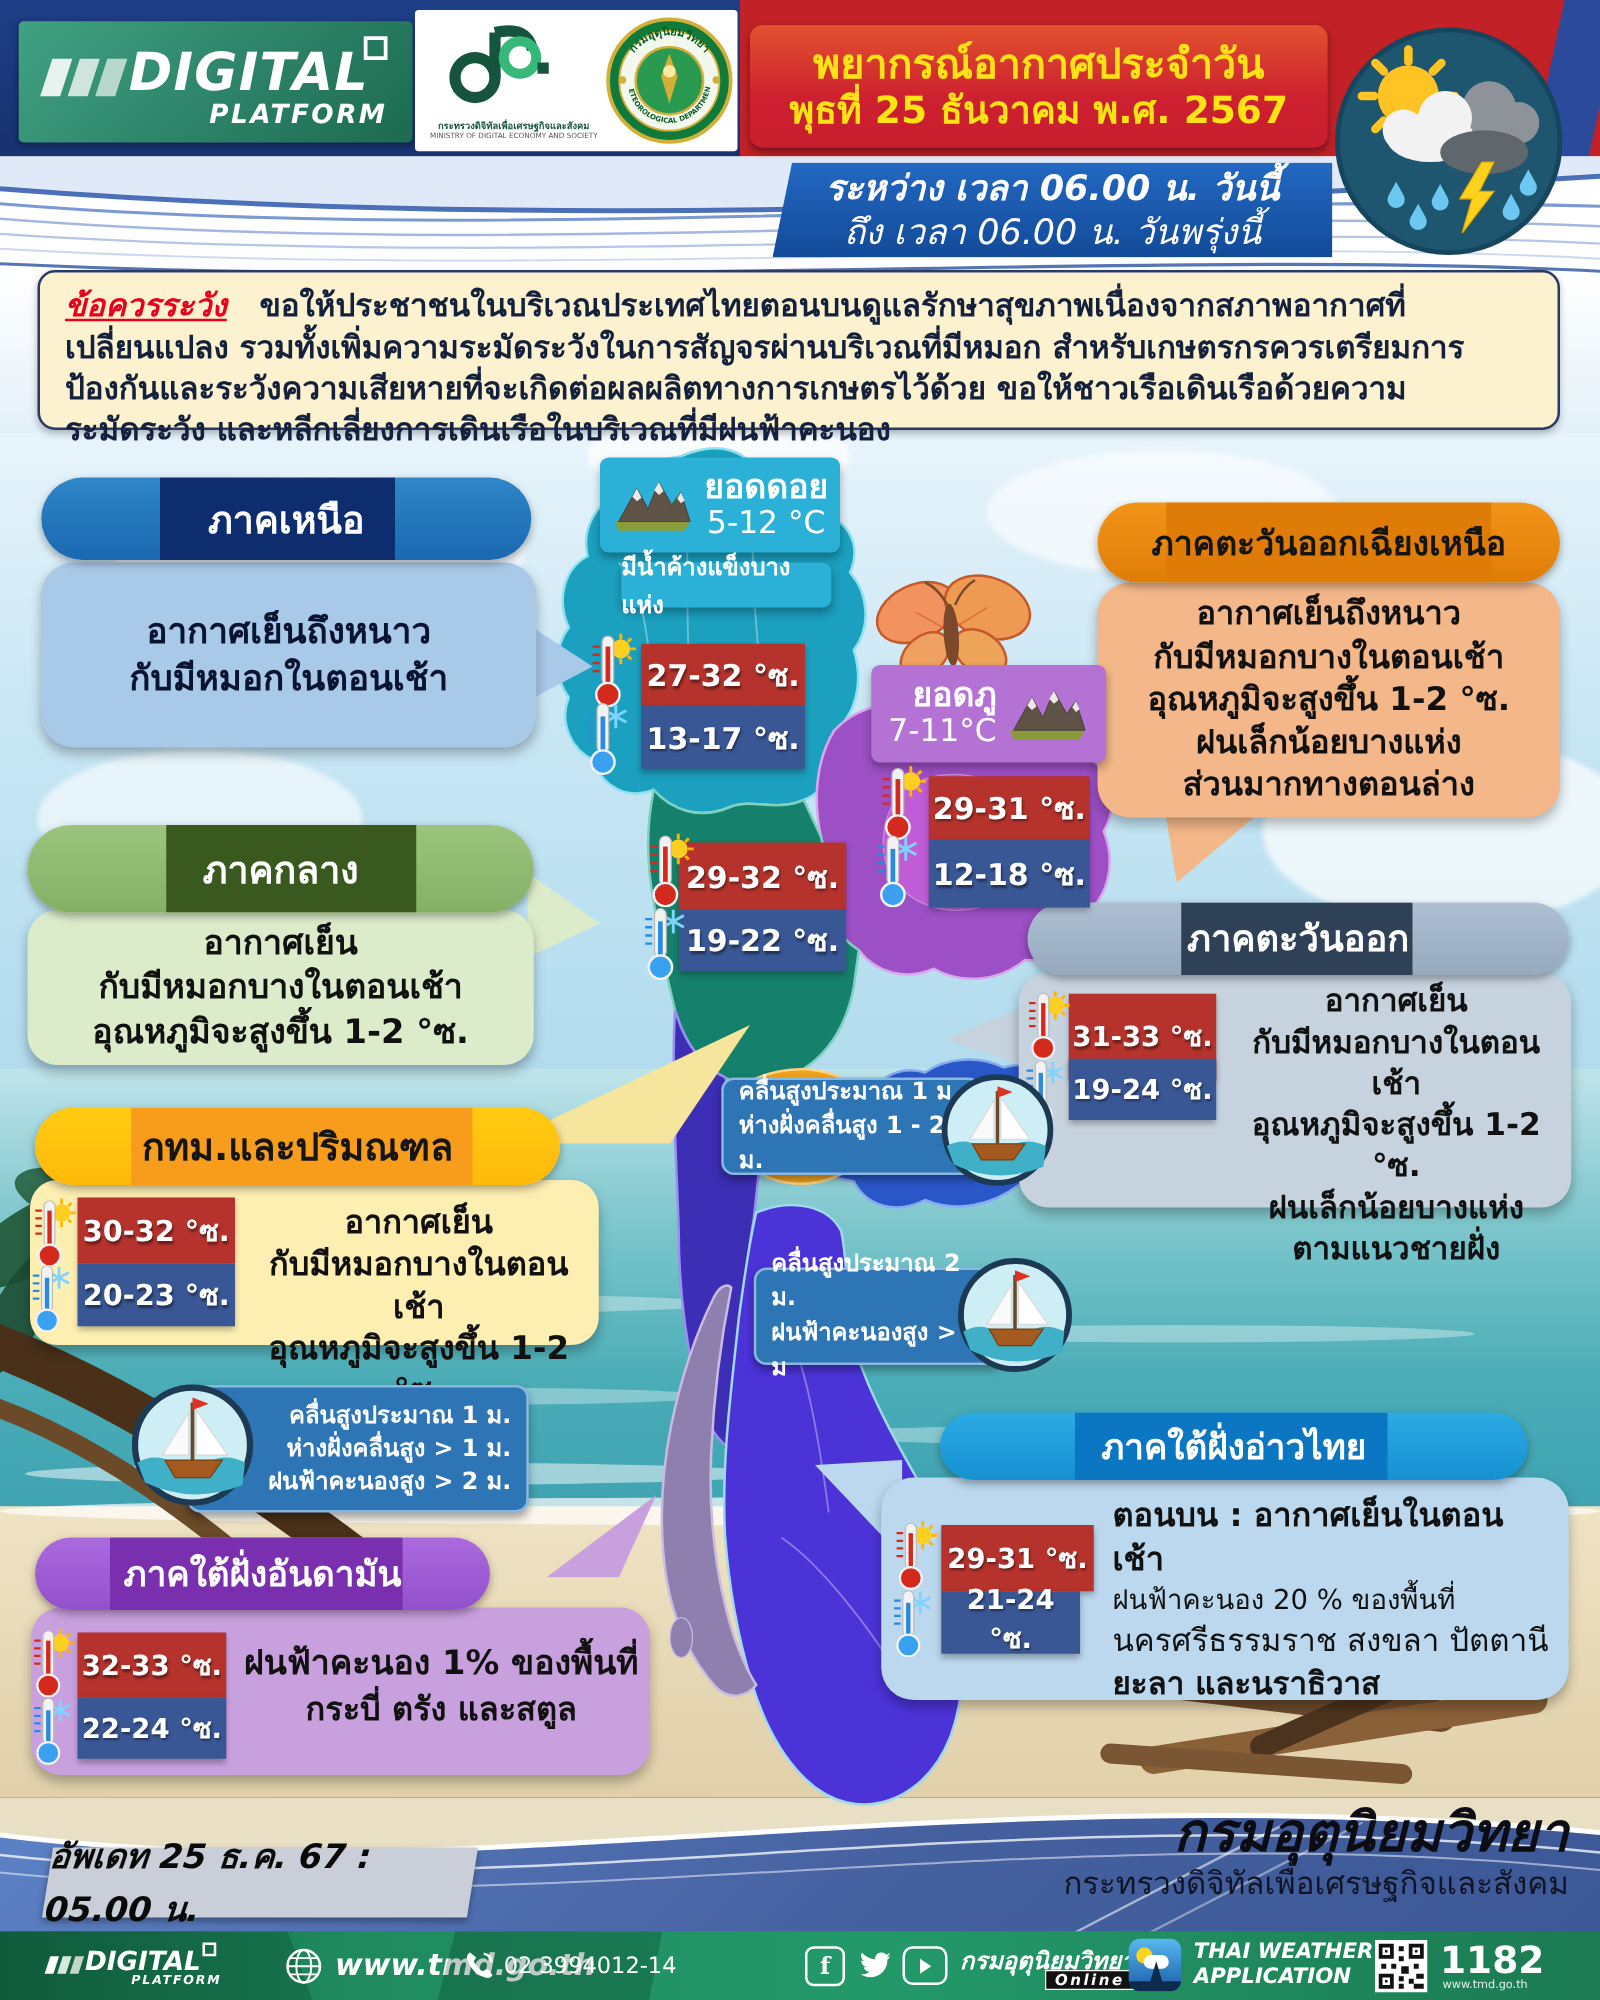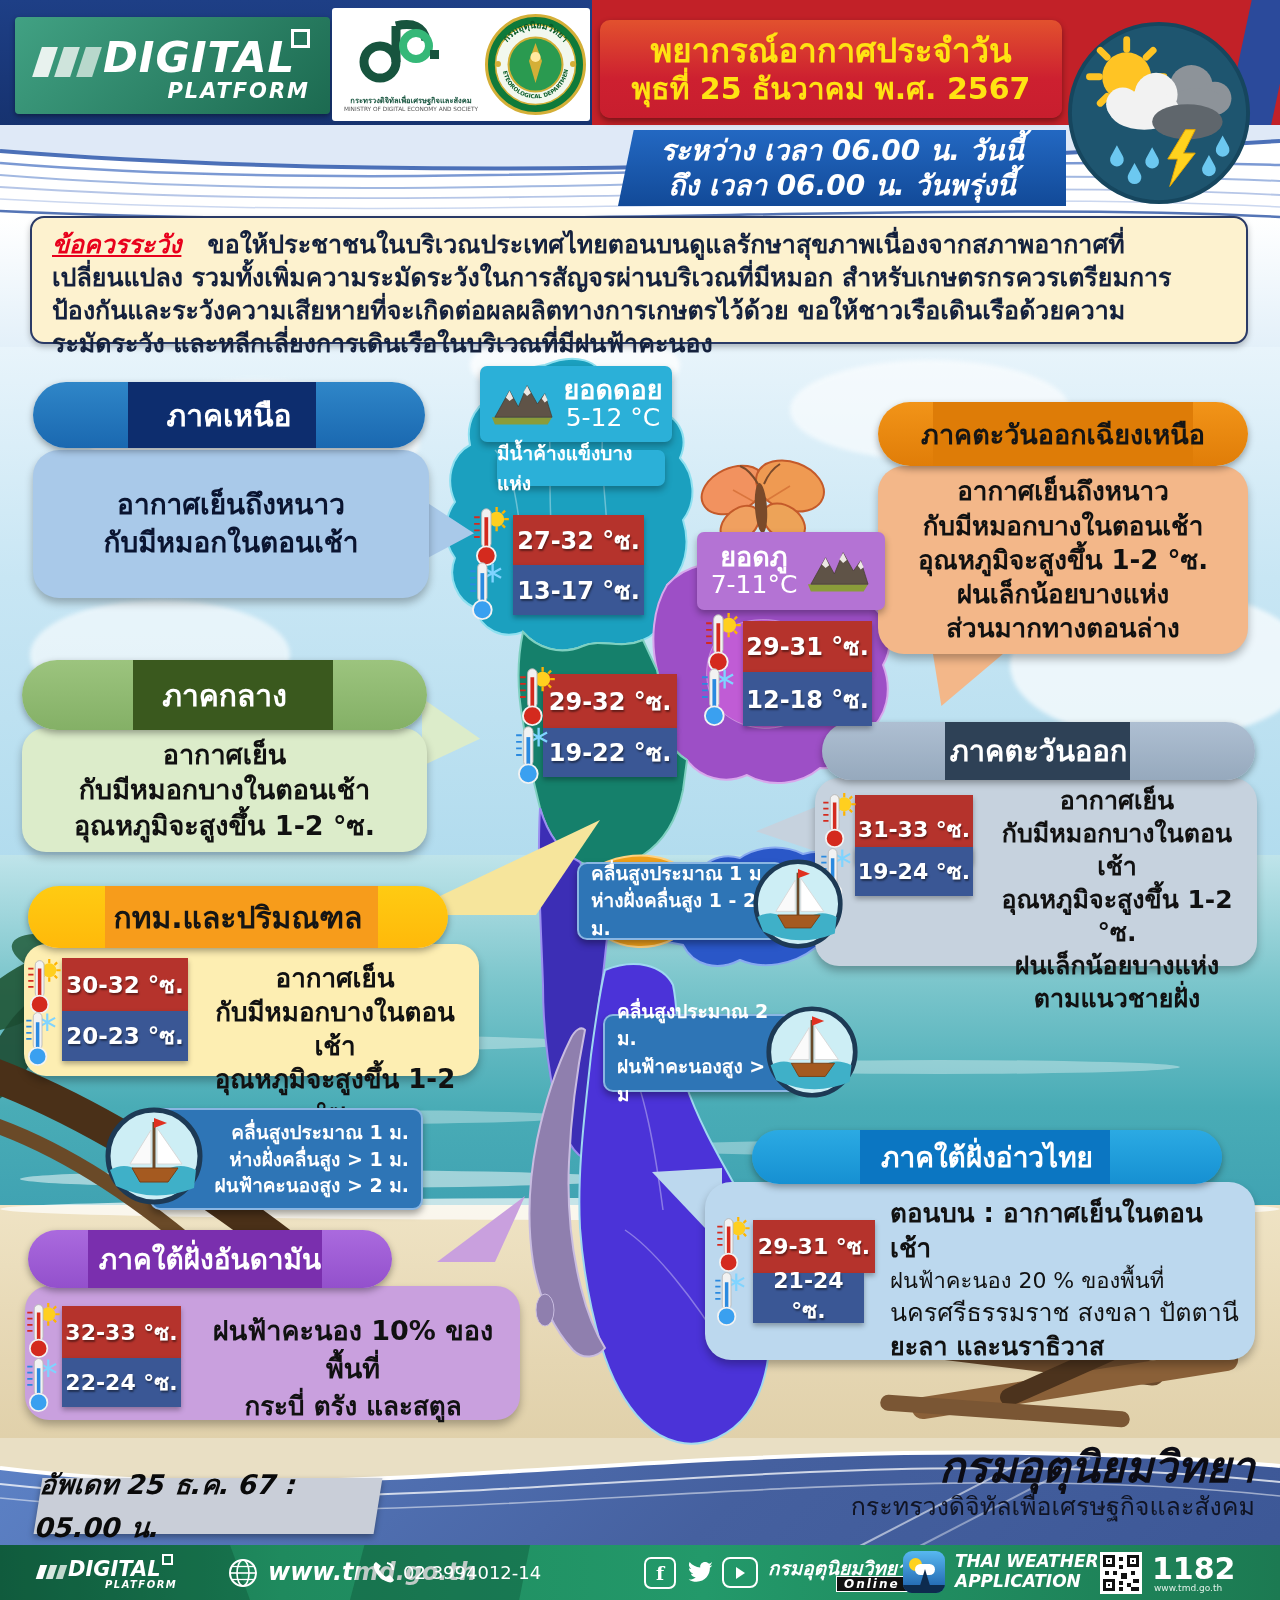--- a/index.html
+++ b/index.html
@@ -167,21 +167,21 @@
   </svg>
 </div>
 
 <div class="abs" style="left:600px;top:20px;width:462px;height:98px;border-radius:10px;background:linear-gradient(180deg,#e2512e 0%,#cd2030 60%,#c81e2e 100%);box-shadow:0 3px 6px rgba(0,0,0,.4);display:flex;flex-direction:column;align-items:center;justify-content:center">
   <div style="color:#ffe312;font-weight:800;font-size:33px;line-height:1.2">พยากรณ์อากาศประจำวัน</div>
   <div style="color:#ffe312;font-weight:800;font-size:30px;line-height:1.2">พุธที่ 25 ธันวาคม พ.ศ. 2567</div>
 </div>
 
 <div class="abs" style="left:618px;top:130px;width:448px;height:76px;background:linear-gradient(180deg,#2368c2,#124a98);clip-path:polygon(3.5% 0,100% 0,100% 100%,0 100%);box-shadow:0 3px 6px rgba(0,0,0,.3);display:flex;flex-direction:column;align-items:center;justify-content:center;z-index:3">
   <div style="color:#fff;font-weight:800;font-style:italic;font-size:28px;line-height:1.25">ระหว่าง เวลา 06.00 น. วันนี้</div>
-  <div style="color:#fff;font-weight:700;font-style:italic;font-size:28px;line-height:1.25">ถึง เวลา 06.00 น. วันพรุ่งนี้</div>
+  <div style="color:#fff;font-weight:400;font-style:italic;font-size:28px;line-height:1.25">ถึง เวลา 06.00 น. วันพรุ่งนี้</div>
 </div>
 
 <svg class="abs" style="left:1066px;top:20px;z-index:9" width="186" height="186" viewBox="0 0 190 190">
   <circle cx="95" cy="95" r="91" fill="#1e556f" stroke="#16465e" stroke-width="4"></circle>
   <g stroke="#ffc424" stroke-width="7" stroke-linecap="round">
     <line x1="62" y1="20" x2="62" y2="30"></line>
       <line x1="62" y1="86" x2="62" y2="96"></line>
     <line x1="24" y1="58" x2="34" y2="58"></line>
       <line x1="90" y1="58" x2="100" y2="58"></line>
     <line x1="35" y1="31" x2="42" y2="38"></line>
@@ -275,21 +275,21 @@
     </svg>
   <div style="text-align:center">
     <div style="font-size:27px;font-weight:700;line-height:1.1">ยอดดอย</div>
     <div style="font-size:25px;line-height:1.15">5-12 °C</div>
   </div>
 </div>
 <div class="peak" style="left:497px;top:450px;width:168px;height:36px;background:#2bb0d8;font-size:19px;font-weight:700">
   <span>มีน้ำค้างแข็งบางแห่ง</span>
 </div>
 <div class="peak" style="left:697px;top:532px;width:188px;height:78px;background:#b473d4">
-  <div style="text-align:center">
+  <div style="text-align:right">
     <div style="font-size:27px;font-weight:700;line-height:1.1">ยอดภู</div>
     <div style="font-size:25px;line-height:1.15">7-11°C</div>
   </div>
   <svg width="66" height="46" viewBox="0 0 90 60">
       <use href="#mountain"></use>
     </svg>
 </div>
 
 <svg class="ticon" style="left:472px;top:506px" width="38" height="60" viewBox="0 0 40 64">
     <use href="#thermo-hot"></use>
@@ -451,21 +451,21 @@
 <div class="bubble" style="left:25px;top:1286px;width:495px;height:134px;background:#c9a0de;border-radius:24px">
   <svg class="ticon" style="left:0;top:16px" width="36" height="56" viewBox="0 0 40 64">
       <use href="#thermo-hot"></use>
     </svg>
   <svg class="ticon" style="left:0;top:70px" width="36" height="56" viewBox="0 0 40 64">
       <use href="#thermo-cold"></use>
     </svg>
   <div class="temp max" style="left:37px;top:20px;width:119px;height:52px;font-size:22px">32-33 °ซ.</div>
   <div class="temp min" style="left:37px;top:72px;width:119px;height:49px;font-size:22px">22-24 °ซ.</div>
   <div class="abs" style="left:168px;top:26px;width:320px;text-align:center;line-height:1.4">
-    <div style="font-size:27px;font-weight:800">ฝนฟ้าคะนอง 10% ของพื้นที่</div>
+    <div style="font-size:27px;font-weight:800">ฝนฟ้าคะนอง 1% ของพื้นที่</div>
     <div style="font-size:26px;font-weight:600">กระบี่ ตรัง และสตูล</div>
   </div>
 </div>
 
 <div class="abs" style="left:38px;top:1478px;width:340px;height:56px;background:#c9ced8;transform:skewX(-9deg);box-shadow:0 3px 6px rgba(0,0,0,.35);display:flex;align-items:center;justify-content:center;z-index:6">
   <span style="font-size:27px;font-weight:800;font-style:italic;color:#0a0a0a;transform:skewX(4deg)">อัพเดท 25 ธ.ค. 67 : 05.00 น.</span>
 </div>
 
 <div class="abs" style="left:640px;top:1444px;width:615px;text-align:right;z-index:6">
   <div style="font-size:43px;font-weight:800;font-style:italic;color:#0c0c14;line-height:1.1">กรมอุตุนิยมวิทยา</div>

